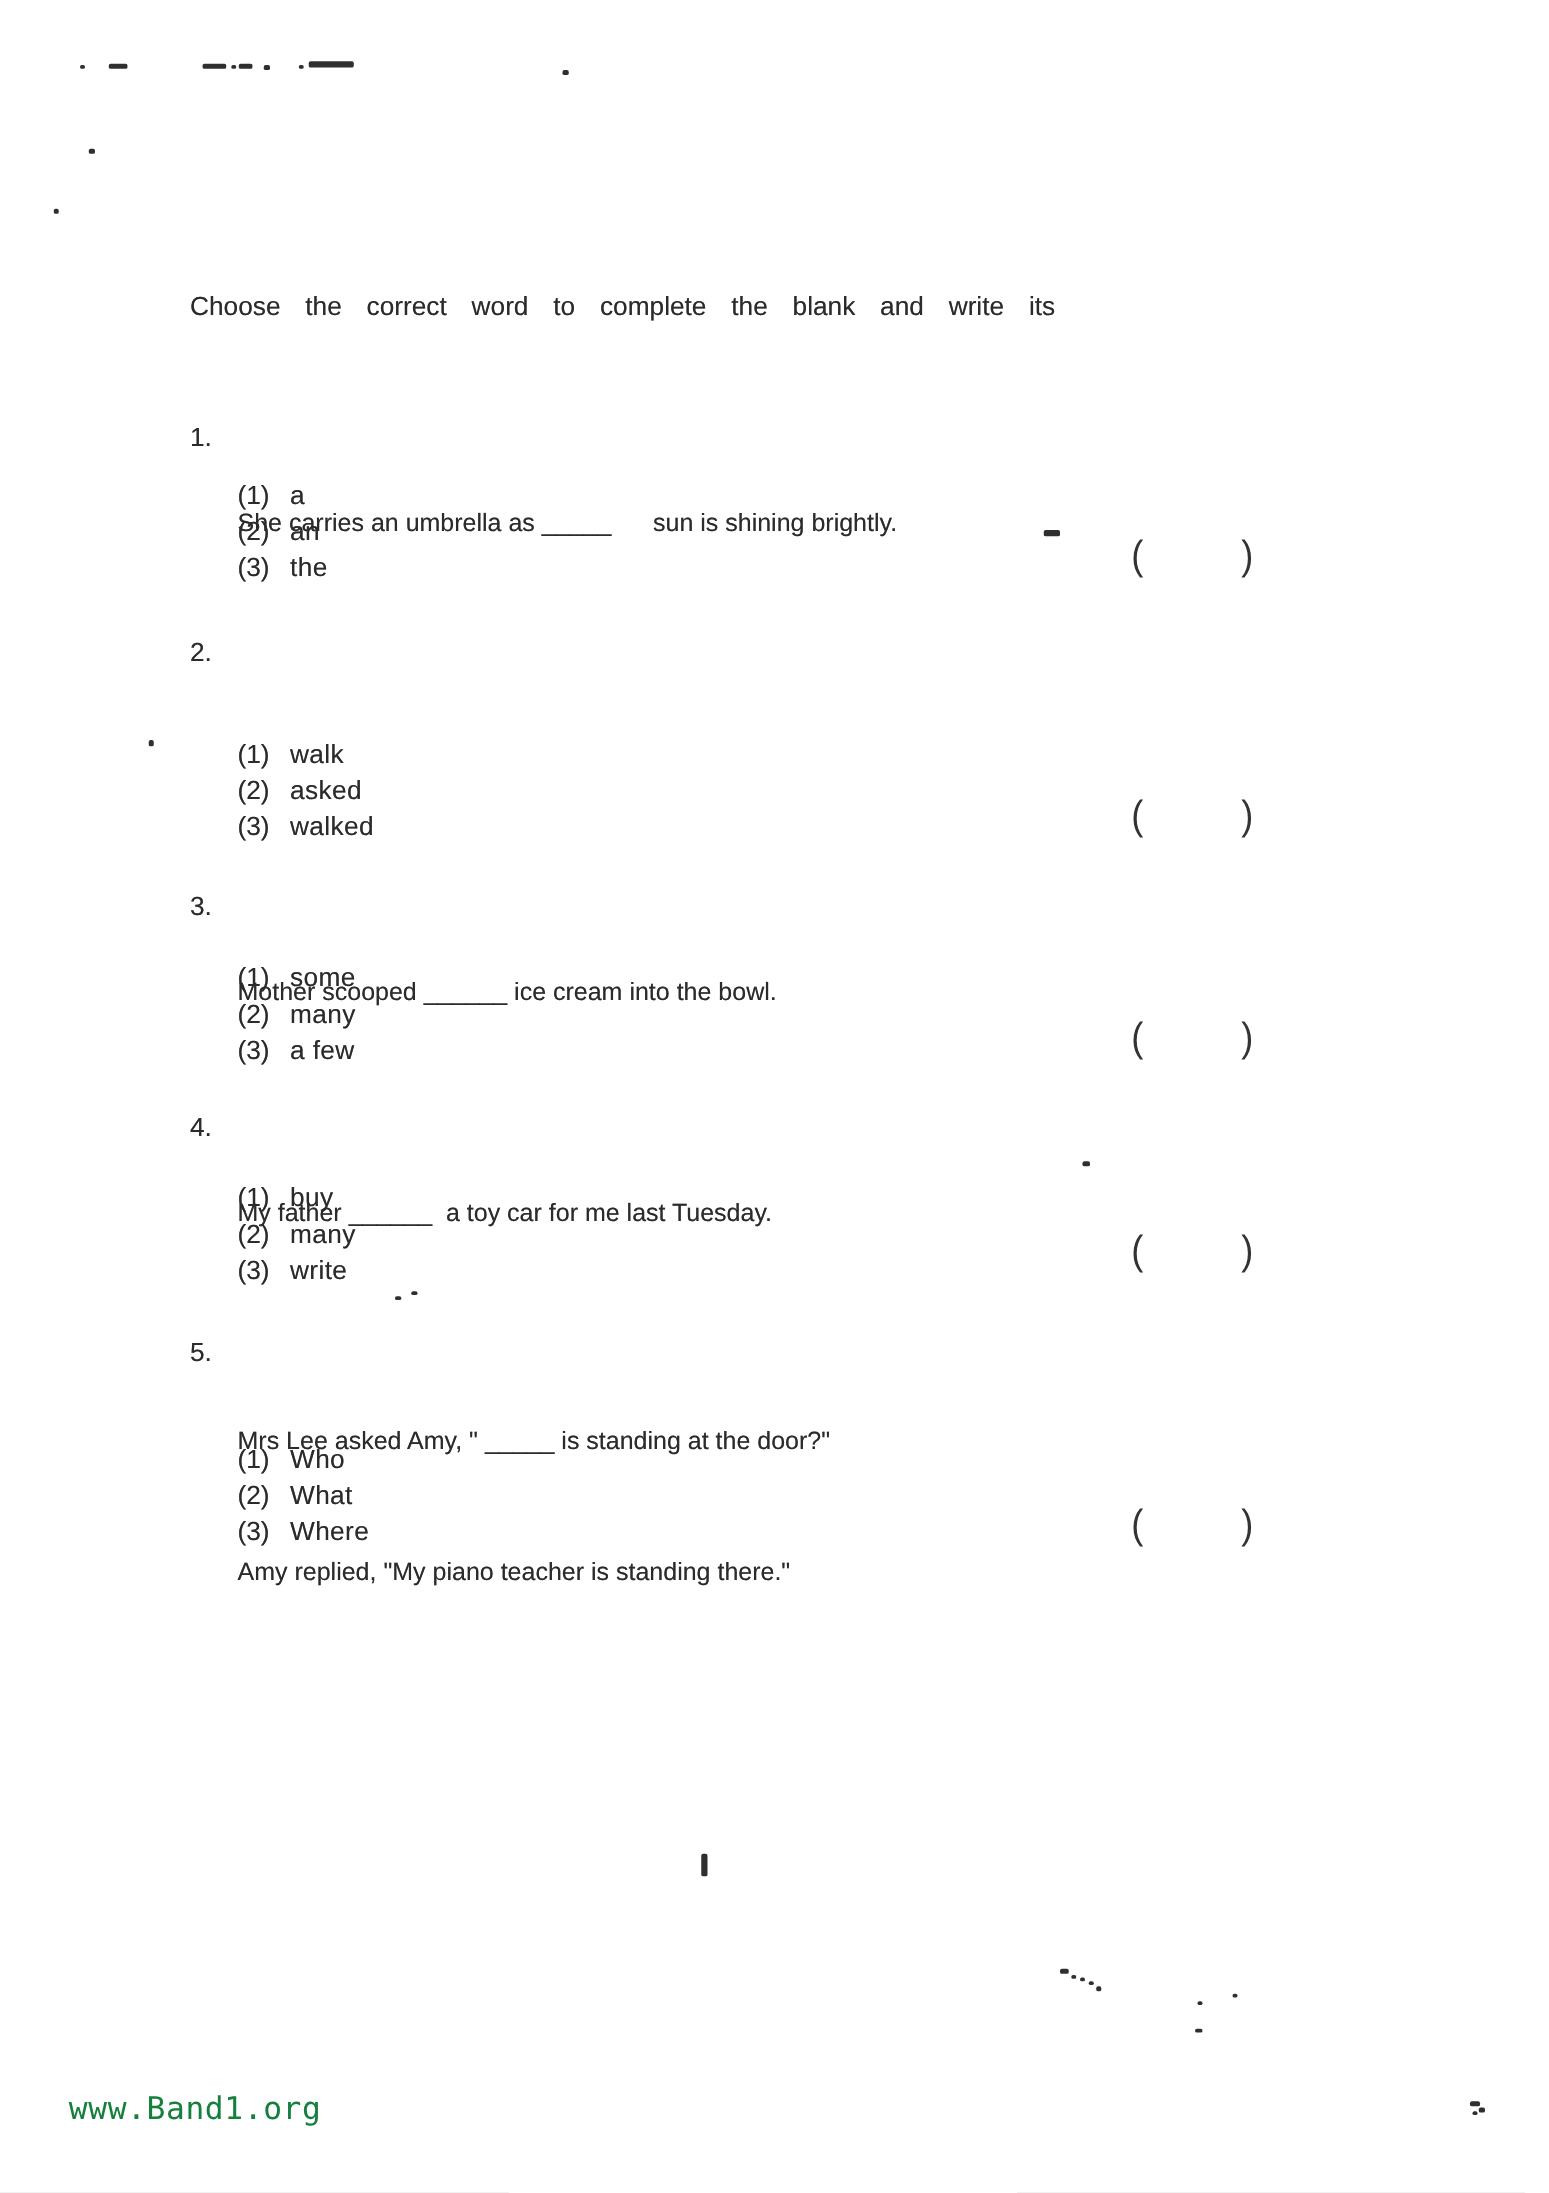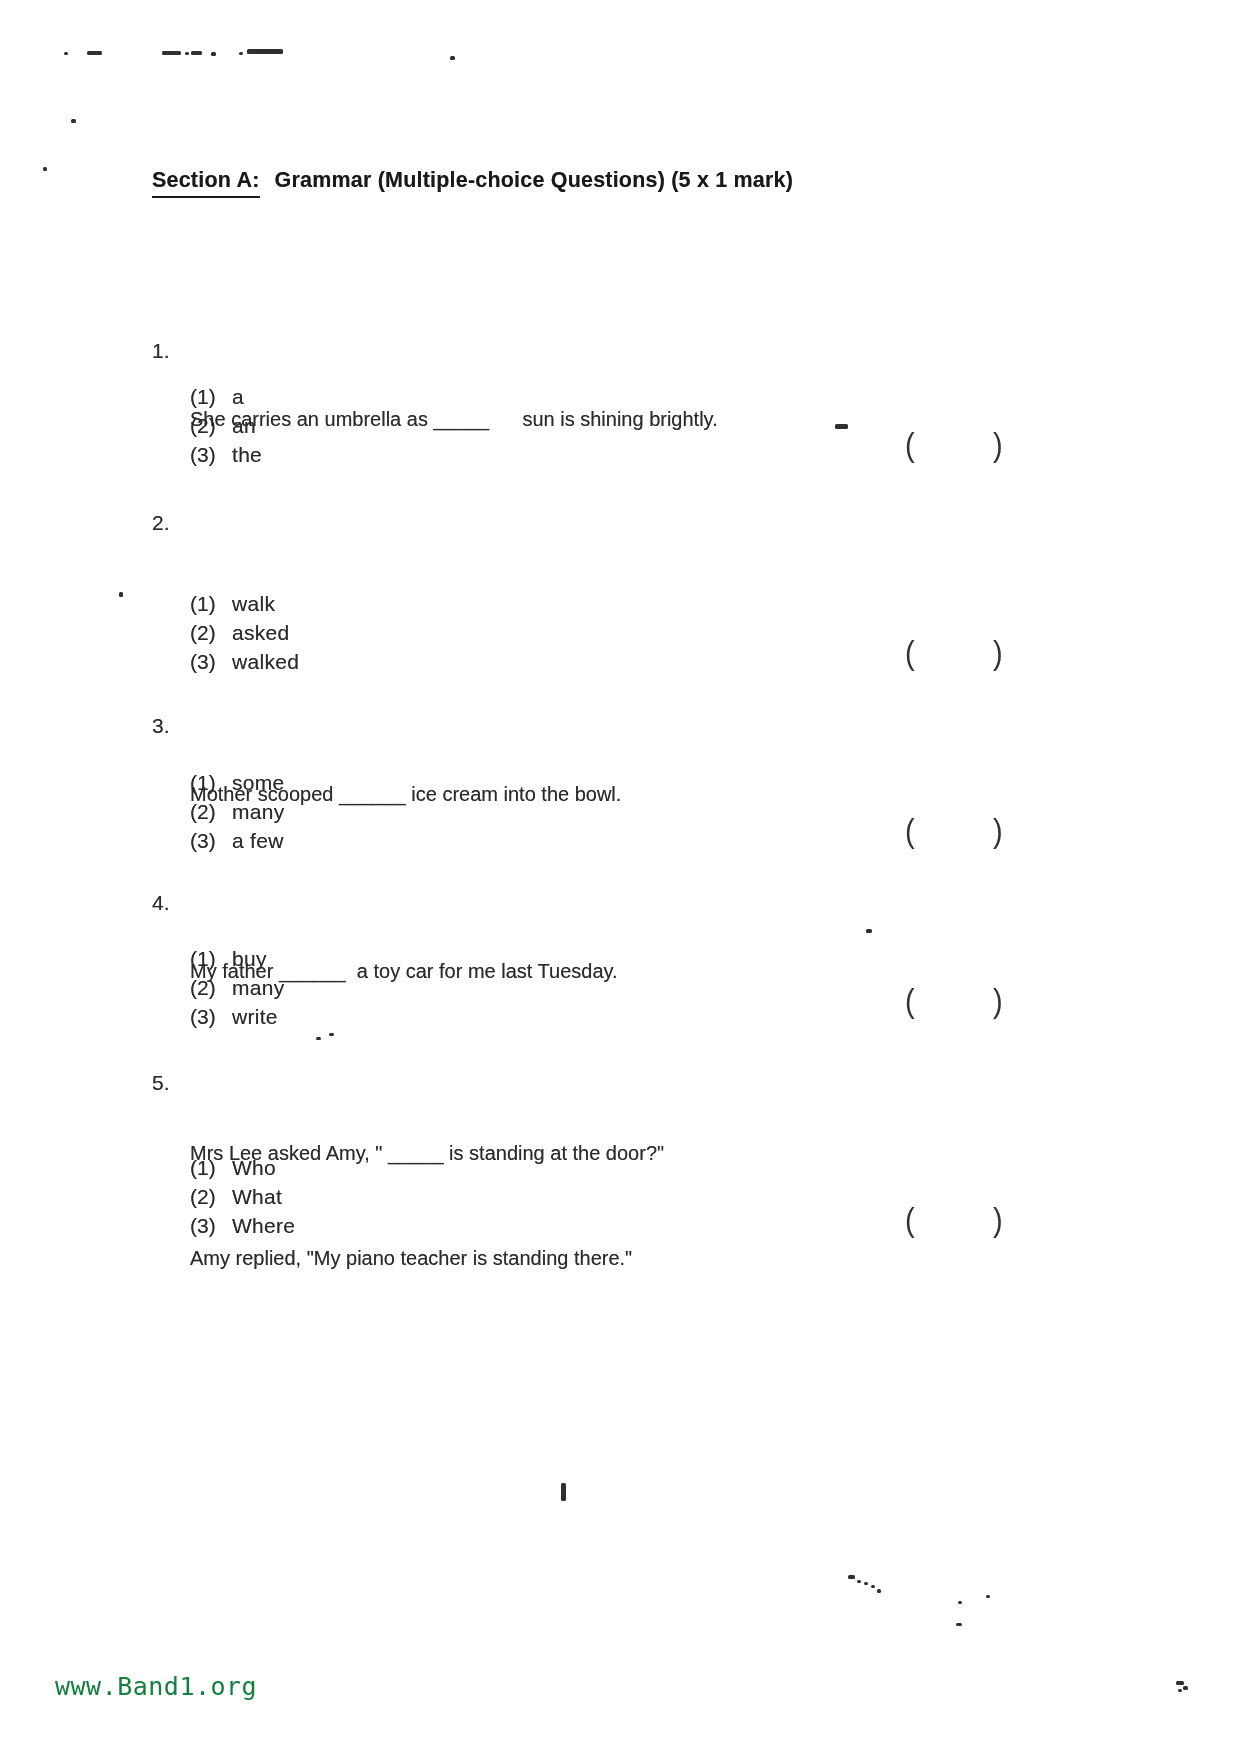--- a/index.html
+++ b/index.html
@@ -45,25 +45,23 @@
     letter-spacing:0.5px;
   }
 
   .art { position:absolute; background:#2f2f2f; border-radius:1.5px; }
 </style>
 </head>
 <body>
 
 <div class="page">
 
-  <div class="title ink">
-    <span class="sec">Section A:</span><span>Grammar (Multiple-choice Questions) (5 x 1 mark)</span>
-  </div>
 
   <div class="instructions ink">
+    <div class="l1">Choose the correct word to complete the blank and write its</div>
   </div>
 
   <div>
     <div class="q-num ink" style="top:334px">1.</div>
     <div class="q-stem ink" style="top:334px">
       <div>She carries an umbrella as _____      sun is shining brightly.</div>
     </div>
     <div class="q-opts ink" style="top:382px">
       <div class="opt"><span class="opt-num">(1)</span><span class="opt-text">a</span></div>
       <div class="opt"><span class="opt-num">(2)</span><span class="opt-text">an</span></div>

